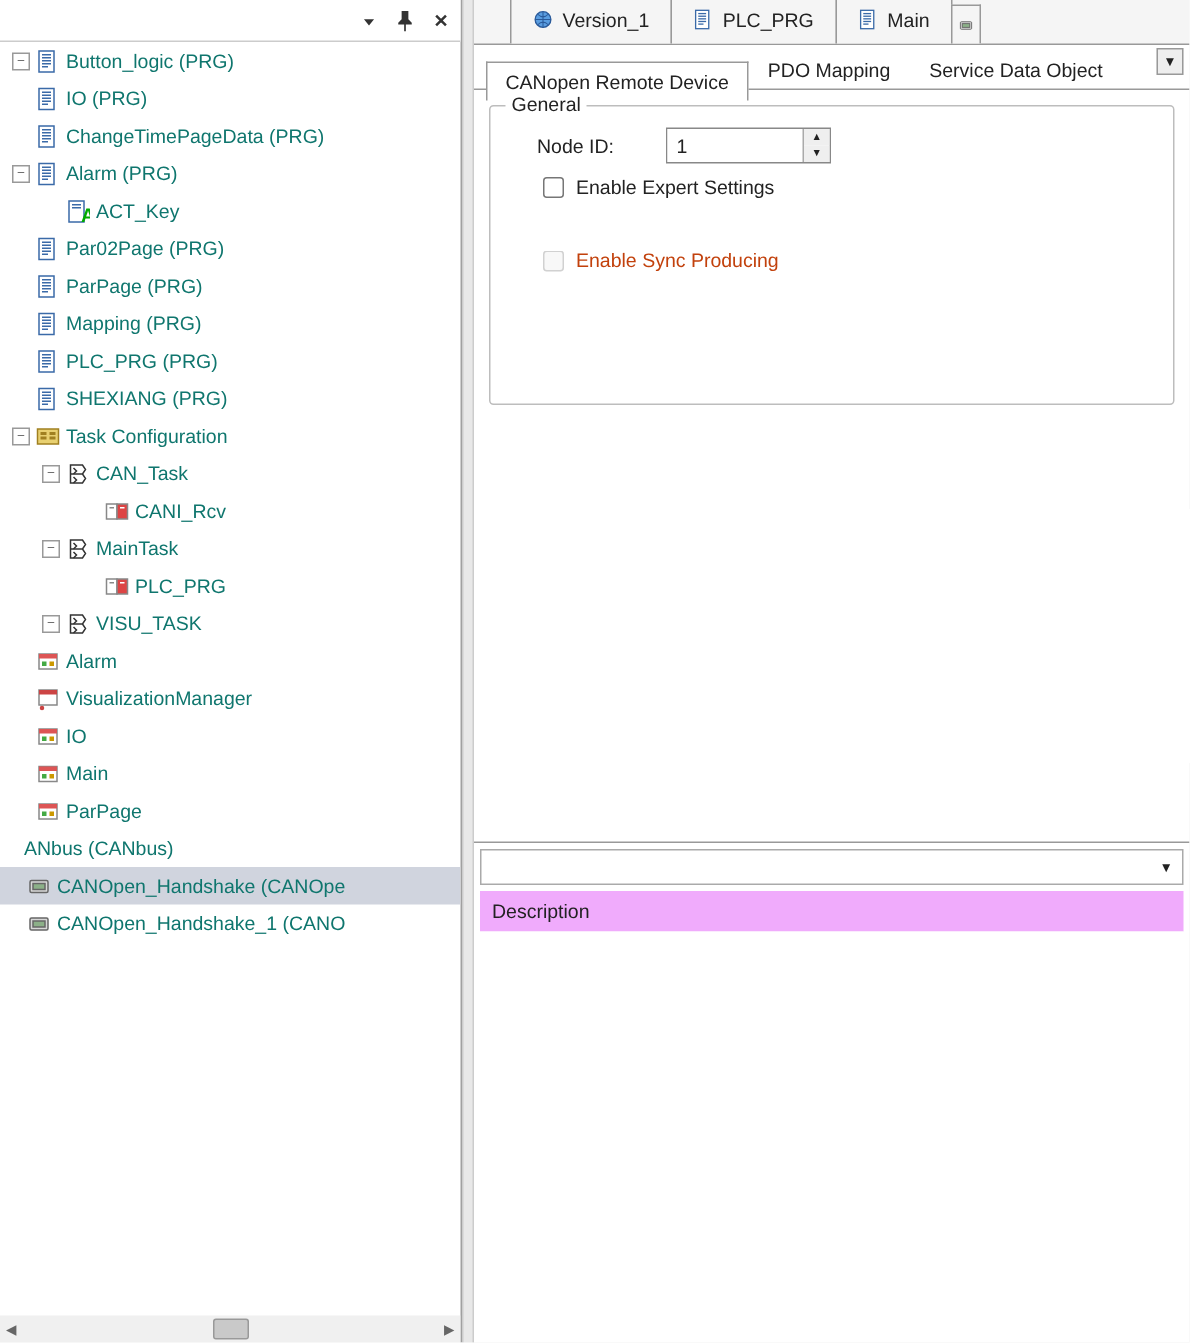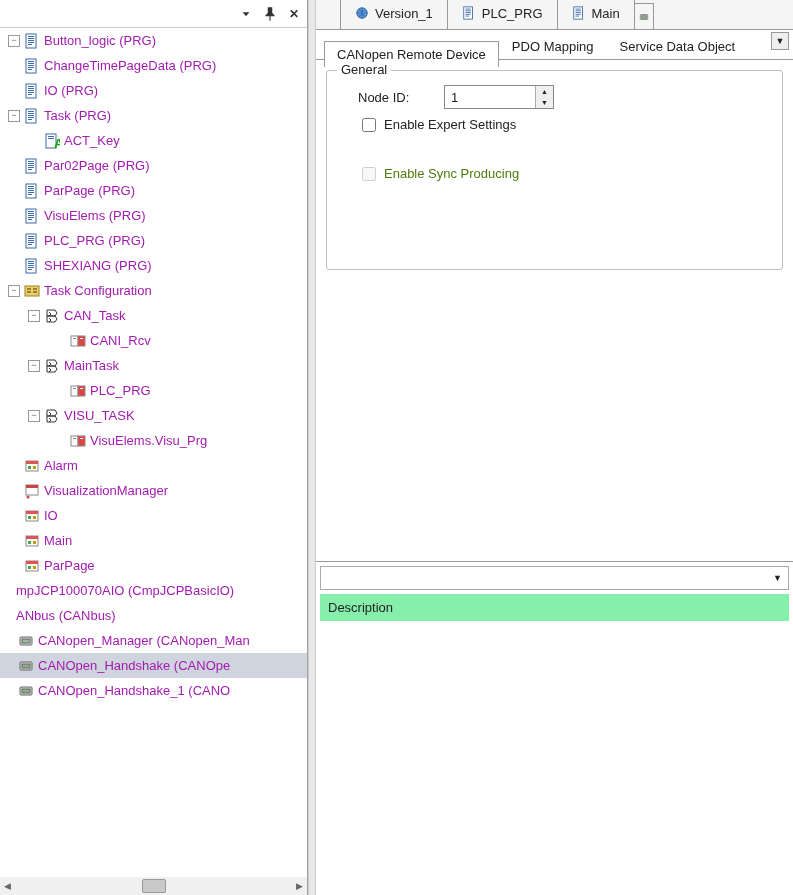--- a/index.html
+++ b/index.html
@@ -11,21 +11,21 @@
 .titlebar-btn{width:18px;height:18px;display:flex;align-items:center;justify-content:center;cursor:pointer;font-size:12px;color:#333}
 .tree-wrap{flex:1;overflow:hidden;position:relative}
 .tree{position:absolute;top:0;left:0;right:0;bottom:18px;overflow:hidden}
 .tree-row{height:25px;display:flex;align-items:center;white-space:nowrap;padding-left:2px;cursor:default}
 .tree-row.selected{background:#d0d4de}
 .exp{width:12px;height:12px;display:inline-flex;align-items:center;justify-content:center;margin-right:2px;font-size:9px;line-height:1;color:#6a6a6a;border:1px solid #999;background:#fff;cursor:pointer}
 .exp.blank{border:none;background:none}
 .ind{display:inline-block}
 .ico{width:16px;height:16px;margin:0 4px 0 2px;display:inline-flex;align-items:center;justify-content:center;font-size:10px}
 .ico svg{width:16px;height:16px}
-.lbl{color:#a21caf}
+.lbl{color:#0f766e}
 .dropdown{position:absolute;right:4px;top:32px;width:18px;height:18px;border:1px solid #999;background:#eee;display:flex;align-items:center;justify-content:center;font-size:9px;cursor:pointer}
 .hscroll{position:absolute;left:0;right:0;bottom:0;height:18px;background:#f0f0f0;display:flex;align-items:center;justify-content:center}
 .hscroll .thumb{width:24px;height:14px;background:#c9c9c9;border:1px solid #999;border-radius:2px}
 
 .right-panel{flex:1;display:flex;flex-direction:column;background:#fff}
 .editor-tabs{height:30px;display:flex;align-items:flex-end;background:#f5f5f5;border-bottom:1px solid #999;padding-left:24px;gap:0}
 .etab{height:26px;border:1px solid #999;border-bottom:none;padding:16px 14px;display:flex;align-items:center;gap:6px;background:#f5f5f5;margin-right:-1px;cursor:pointer}
 .etab .ti{width:14px;height:14px}
 .sub-tabs{height:30px;display:flex;align-items:flex-end;background:#fff;padding:4px 8px 0;border-bottom:1px solid #999;gap:0}
 .stab{height:26px;padding:0 12px;display:flex;align-items:center;white-space:nowrap;cursor:pointer;border:1px solid transparent;border-bottom:none}
@@ -40,21 +40,21 @@
 .spinner .btns{width:18px;display:flex;flex-direction:column;border-left:1px solid #aaa}
 .spinner .sb{flex:1;display:flex;align-items:center;justify-content:center;font-size:7px;background:#efefef;cursor:pointer}
 .checkbox-row{display:flex;align-items:center;gap:8px;margin:8px 0 0 4px}
 .checkbox-row input{width:14px;height:14px}
 .checkbox-row.disabled{color:#999}
 
 .messages-panel{border-top:1px solid #999}
 .msg-header{background:#c5d5e6;border:1px solid #9ab;padding:6px 10px;font-size:13px}
 .msg-dd{height:24px;border:1px solid #aaa;margin:4px;display:flex;align-items:center;justify-content:flex-end;padding-right:6px;cursor:pointer;background:#fff}
 .desc-table{margin:4px}
-.desc-head{padding:6px 8px;background:#86efac}
+.desc-head{padding:6px 8px;background:#f0abfc}
 .desc-body{height:270px;background:#fff}
 .splitter{width:8px;background:#e8e8e8;cursor:col-resize;border-left:1px solid #ccc;border-right:1px solid #ccc}
 </style>
 </head>
 <body>
 
 <div class="main-wrap">
 
   <div class="left-panel">
     <div class="panel-titlebar">
@@ -89,51 +89,51 @@
             <span class="ico">
               <svg viewBox="0 0 16 16">
                 <rect x="2" y="1" width="10" height="14" fill="#fff" stroke="#3a6aa8"></rect>
                 <rect x="4" y="3" width="6" height="1" fill="#3a6aa8"></rect>
                 <rect x="4" y="5" width="6" height="1" fill="#3a6aa8"></rect>
                 <rect x="4" y="7" width="6" height="1" fill="#3a6aa8"></rect>
                 <rect x="4" y="9" width="6" height="1" fill="#3a6aa8"></rect>
                 <rect x="4" y="11" width="4" height="1" fill="#3a6aa8"></rect>
               </svg>
             </span>
+            <span class="lbl">IO (PRG)</span>
+          </div>
+          <div class="tree-row">
+            <span class="ind" style="width:6px"></span>
+            <span class="exp blank"></span>
+            <span class="ico">
+              <svg viewBox="0 0 16 16">
+                <rect x="2" y="1" width="10" height="14" fill="#fff" stroke="#3a6aa8"></rect>
+                <rect x="4" y="3" width="6" height="1" fill="#3a6aa8"></rect>
+                <rect x="4" y="5" width="6" height="1" fill="#3a6aa8"></rect>
+                <rect x="4" y="7" width="6" height="1" fill="#3a6aa8"></rect>
+                <rect x="4" y="9" width="6" height="1" fill="#3a6aa8"></rect>
+                <rect x="4" y="11" width="4" height="1" fill="#3a6aa8"></rect>
+              </svg>
+            </span>
             <span class="lbl">ChangeTimePageData (PRG)</span>
           </div>
           <div class="tree-row">
             <span class="ind" style="width:6px"></span>
-            <span class="exp blank"></span>
-            <span class="ico">
-              <svg viewBox="0 0 16 16">
-                <rect x="2" y="1" width="10" height="14" fill="#fff" stroke="#3a6aa8"></rect>
-                <rect x="4" y="3" width="6" height="1" fill="#3a6aa8"></rect>
-                <rect x="4" y="5" width="6" height="1" fill="#3a6aa8"></rect>
-                <rect x="4" y="7" width="6" height="1" fill="#3a6aa8"></rect>
-                <rect x="4" y="9" width="6" height="1" fill="#3a6aa8"></rect>
-                <rect x="4" y="11" width="4" height="1" fill="#3a6aa8"></rect>
-              </svg>
-            </span>
-            <span class="lbl">IO (PRG)</span>
-          </div>
-          <div class="tree-row">
-            <span class="ind" style="width:6px"></span>
-            <span class="exp">−</span>
-            <span class="ico">
-              <svg viewBox="0 0 16 16">
-                <rect x="2" y="1" width="10" height="14" fill="#fff" stroke="#3a6aa8"></rect>
-                <rect x="4" y="3" width="6" height="1" fill="#3a6aa8"></rect>
-                <rect x="4" y="5" width="6" height="1" fill="#3a6aa8"></rect>
-                <rect x="4" y="7" width="6" height="1" fill="#3a6aa8"></rect>
-                <rect x="4" y="9" width="6" height="1" fill="#3a6aa8"></rect>
-                <rect x="4" y="11" width="4" height="1" fill="#3a6aa8"></rect>
-              </svg>
-            </span>
-            <span class="lbl">Task (PRG)</span>
+            <span class="exp">−</span>
+            <span class="ico">
+              <svg viewBox="0 0 16 16">
+                <rect x="2" y="1" width="10" height="14" fill="#fff" stroke="#3a6aa8"></rect>
+                <rect x="4" y="3" width="6" height="1" fill="#3a6aa8"></rect>
+                <rect x="4" y="5" width="6" height="1" fill="#3a6aa8"></rect>
+                <rect x="4" y="7" width="6" height="1" fill="#3a6aa8"></rect>
+                <rect x="4" y="9" width="6" height="1" fill="#3a6aa8"></rect>
+                <rect x="4" y="11" width="4" height="1" fill="#3a6aa8"></rect>
+              </svg>
+            </span>
+            <span class="lbl">Alarm (PRG)</span>
           </div>
           <div class="tree-row">
             <span class="ind" style="width:26px"></span>
             <span class="exp blank"></span>
             <span class="ico">
               <svg viewBox="0 0 16 16">
                 <rect x="2" y="1" width="10" height="14" fill="#fff" stroke="#3a6aa8"></rect>
                 <rect x="4" y="3" width="6" height="1" fill="#3a6aa8"></rect>
                 <rect x="4" y="5" width="6" height="1" fill="#3a6aa8"></rect>
                 <text x="10" y="15" font-size="8" fill="#0a0" font-weight="bold">A</text>
@@ -177,21 +177,21 @@
             <span class="ico">
               <svg viewBox="0 0 16 16">
                 <rect x="2" y="1" width="10" height="14" fill="#fff" stroke="#3a6aa8"></rect>
                 <rect x="4" y="3" width="6" height="1" fill="#3a6aa8"></rect>
                 <rect x="4" y="5" width="6" height="1" fill="#3a6aa8"></rect>
                 <rect x="4" y="7" width="6" height="1" fill="#3a6aa8"></rect>
                 <rect x="4" y="9" width="6" height="1" fill="#3a6aa8"></rect>
                 <rect x="4" y="11" width="4" height="1" fill="#3a6aa8"></rect>
               </svg>
             </span>
-            <span class="lbl">VisuElems (PRG)</span>
+            <span class="lbl">Mapping (PRG)</span>
           </div>
           <div class="tree-row">
             <span class="ind" style="width:6px"></span>
             <span class="exp blank"></span>
             <span class="ico">
               <svg viewBox="0 0 16 16">
                 <rect x="2" y="1" width="10" height="14" fill="#fff" stroke="#3a6aa8"></rect>
                 <rect x="4" y="3" width="6" height="1" fill="#3a6aa8"></rect>
                 <rect x="4" y="5" width="6" height="1" fill="#3a6aa8"></rect>
                 <rect x="4" y="7" width="6" height="1" fill="#3a6aa8"></rect>
@@ -283,33 +283,20 @@
             <span class="exp">−</span>
             <span class="ico">
               <svg viewBox="0 0 16 16">
                 <path d="M3 2h8l2 3-2 3H3z M3 8h8l2 3-2 3H3z" fill="#fff" stroke="#333"></path>
                 <path d="M5 4l2 2-2 2 M5 10l2 2-2 2" stroke="#333" fill="none"></path>
               </svg>
             </span>
             <span class="lbl">VISU_TASK</span>
           </div>
           <div class="tree-row">
-            <span class="ind" style="width:52px"></span>
-            <span class="exp blank"></span>
-            <span class="ico">
-              <svg viewBox="0 0 16 16">
-                <rect x="1" y="3" width="7" height="10" fill="#fff" stroke="#888"></rect>
-                <rect x="8" y="3" width="7" height="10" fill="#d44" stroke="#888"></rect>
-                <rect x="3" y="5" width="3" height="1" fill="#888"></rect>
-                <rect x="10" y="5" width="3" height="1" fill="#fff"></rect>
-              </svg>
-            </span>
-            <span class="lbl">VisuElems.Visu_Prg</span>
-          </div>
-          <div class="tree-row">
             <span class="ind" style="width:6px"></span>
             <span class="exp blank"></span>
             <span class="ico">
               <svg viewBox="0 0 16 16">
                 <rect x="2" y="3" width="12" height="10" fill="#fff" stroke="#888"></rect>
                 <rect x="2" y="3" width="12" height="3" fill="#d55"></rect>
                 <rect x="4" y="8" width="3" height="3" fill="#4a4"></rect>
                 <rect x="9" y="8" width="3" height="3" fill="#c90"></rect>
               </svg>
             </span>
@@ -362,37 +349,21 @@
                 <rect x="2" y="3" width="12" height="3" fill="#d55"></rect>
                 <rect x="4" y="8" width="3" height="3" fill="#4a4"></rect>
                 <rect x="9" y="8" width="3" height="3" fill="#c90"></rect>
               </svg>
             </span>
             <span class="lbl">ParPage</span>
           </div>
           <div class="tree-row">
             <span class="ind" style="width:0px"></span>
             <span class="exp blank"></span>
-            <span class="lbl">mpJCP100070AIO (CmpJCPBasicIO)</span>
-          </div>
-          <div class="tree-row">
-            <span class="ind" style="width:0px"></span>
-            <span class="exp blank"></span>
             <span class="lbl">ANbus (CANbus)</span>
-          </div>
-          <div class="tree-row">
-            <span class="ind" style="width:0px"></span>
-            <span class="exp blank"></span>
-            <span class="ico">
-              <svg viewBox="0 0 16 16">
-                <rect x="2" y="4" width="12" height="8" fill="#ddd" stroke="#666" rx="1"></rect>
-                <rect x="4" y="6" width="8" height="4" fill="#9b9" stroke="#666"></rect>
-              </svg>
-            </span>
-            <span class="lbl">CANopen_Manager (CANopen_Man</span>
           </div>
           <div class="tree-row selected">
             <span class="ind" style="width:0px"></span>
             <span class="exp blank"></span>
             <span class="ico">
               <svg viewBox="0 0 16 16">
                 <rect x="2" y="4" width="12" height="8" fill="#d8d8d8" stroke="#666" rx="1"></rect>
                 <rect x="4" y="6" width="8" height="4" fill="#8cb088" stroke="#666"></rect>
               </svg>
             </span>
@@ -475,21 +446,21 @@
               <div class="sb">▼</div>
             </div>
           </div>
         </div>
         <div class="checkbox-row">
           <input type="checkbox" style="">
           <span>Enable Expert Settings</span>
         </div>
         <div class="checkbox-row disabled" style="margin-top:34px">
           <input type="checkbox" disabled="" style="">
-          <span style="color:#4d7c0f">Enable Sync Producing</span>
+          <span style="color:#c2410c">Enable Sync Producing</span>
         </div>
       </div>
     </div>
     <div class="messages-panel">
       <div class="msg-dd">
           <span style="font-size:9px">▼</span>
         </div>
       <div class="desc-table">
         <div class="desc-head">Description</div>
         <div class="desc-body"></div>

